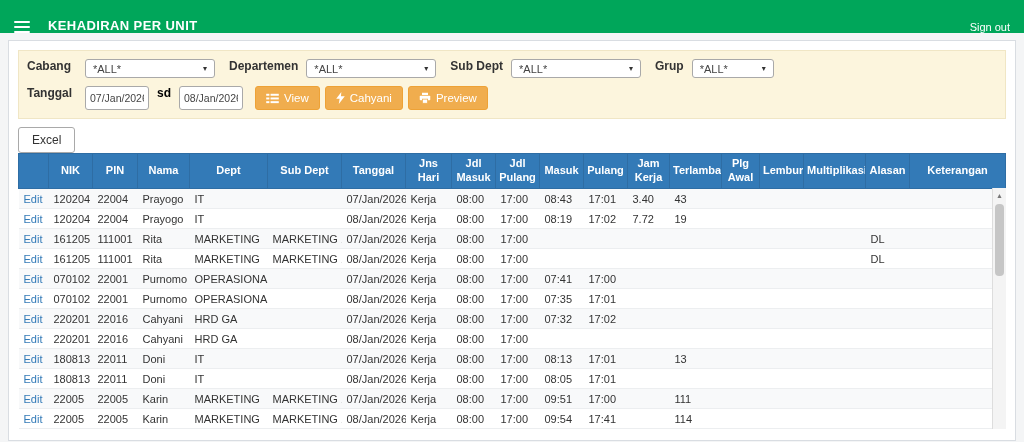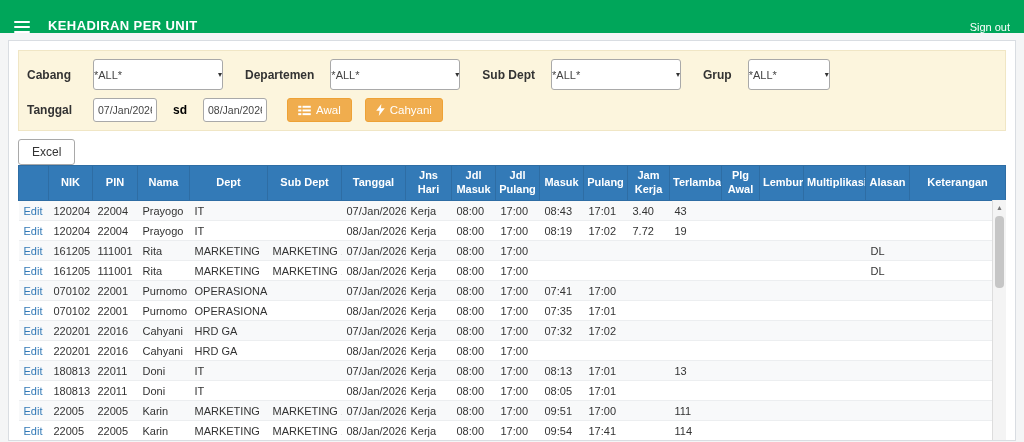--- a/index.html
+++ b/index.html
@@ -11,26 +11,26 @@
   .hamburger { display: inline-flex; flex-direction: column; gap: 3px; cursor: pointer; }
   .hamburger span { width: 16px; height: 2px; background: #fff; border-radius: 1px; }
   .topbar-title { font-size: 13px; font-weight: bold; margin-left: 18px; letter-spacing: .4px; }
   .signout { margin-left: auto; font-size: 11px; color: #fff; text-decoration: none; cursor: pointer; }
 
   
   .page { margin: 7px 8px 0; background: #fff; border: 1px solid #d9dde2; height: 401px; padding: 9px; overflow: hidden; }
 
   
   .filter-panel { background: #fcf5dd; border: 1px solid #f0e6c5; padding: 8px; }
-  .filter-row { display: flex; align-items: center; gap: 8px; }
+  .filter-row { display: flex; align-items: flex-start; }
   .filter-row + .filter-row { margin-top: 8px; }
   .flabel { font-size: 12px; font-weight: bold; color: #333; white-space: nowrap; }
   .flabel.w { width: 58px; }
   .gap { margin-left: 14px; margin-right: 8px; }
-  .sel { display: inline-flex; align-items: center; justify-content: space-between; width: 130px; height: 31px; border: 1px solid #a9a9a9; border-radius: 3px; background: #fff; padding: 0 0; font-size: 11px; color: #444; cursor: pointer; }
+  .sel { display: inline-flex; align-items: center; justify-content: space-between; width: 130px; height: 19px; border: 1px solid #a9a9a9; border-radius: 3px; background: #fff; padding: 0 7px; font-size: 11px; color: #444; cursor: pointer; }
   .sel.narrow { width: 82px; }
   .caret { font-size: 8px; color: #333; }
   .dinput { width: 64px; height: 24px; border: 1px solid #a9a9a9; border-radius: 3px; background: #fff; font-size: 10.5px; color: #444; padding: 0 4px; font-family: "Liberation Sans", sans-serif; }
   .sd { margin: 0 8px; font-size: 12px; font-weight: bold; color: #000000; }
   .obtn { display: inline-flex; align-items: center; gap: 5px; height: 24px; padding: 0 10px; background: #f0ad4e; border: 1px solid #eea236; border-radius: 3px; color: #fff; font-size: 11.5px; cursor: pointer; margin-left: 5px; font-family: "Liberation Sans", sans-serif; }
 
   .excel-btn { margin-top: 8px; height: 26px; padding: 0 13px; background: #fff; border: 1px solid #a9a9a9; border-radius: 3px; font-size: 12px; color: #333; cursor: pointer; font-family: "Liberation Sans", sans-serif; }
 
   
   .table-area { position: relative; }
@@ -92,27 +92,35 @@
       <input class="dinput" value="08/Jan/2026" style="">
       <button class="obtn" style="margin-left:12px">
         <svg width="13" height="11" viewBox="0 0 16 14">
             <rect x="0" y="1" width="4" height="2.5" fill="#fff"></rect>
             <rect x="5.5" y="1" width="10.5" height="2.5" fill="#fff"></rect>
             <rect x="0" y="5.7" width="4" height="2.5" fill="#fff"></rect>
             <rect x="5.5" y="5.7" width="10.5" height="2.5" fill="#fff"></rect>
             <rect x="0" y="10.4" width="4" height="2.5" fill="#fff"></rect>
             <rect x="5.5" y="10.4" width="10.5" height="2.5" fill="#fff"></rect>
           </svg>
-        <span>Awal</span>
+        <span>View</span>
       </button>
       <button class="obtn">
         <svg width="9" height="12" viewBox="0 0 10 14">
             <polygon points="6,0 0,8 4,8 3,14 10,5 5.5,5" fill="#fff"></polygon>
           </svg>
         <span>Cahyani</span>
+      </button>
+      <button class="obtn">
+        <svg width="12" height="12" viewBox="0 0 16 16">
+            <rect x="4" y="1" width="8" height="3" fill="#fff"></rect>
+            <rect x="1" y="5" width="14" height="6" rx="1" fill="#fff"></rect>
+            <rect x="4.5" y="9.5" width="7" height="5.5" fill="#fff" stroke="#f0ad4e" stroke-width="1"></rect>
+          </svg>
+        <span>Preview</span>
       </button>
     </div>
   </div>
 
   <button class="excel-btn">Excel</button>
 
   <div class="table-area">
     <table>
       <colgroup>
         <col style="width:30px">

